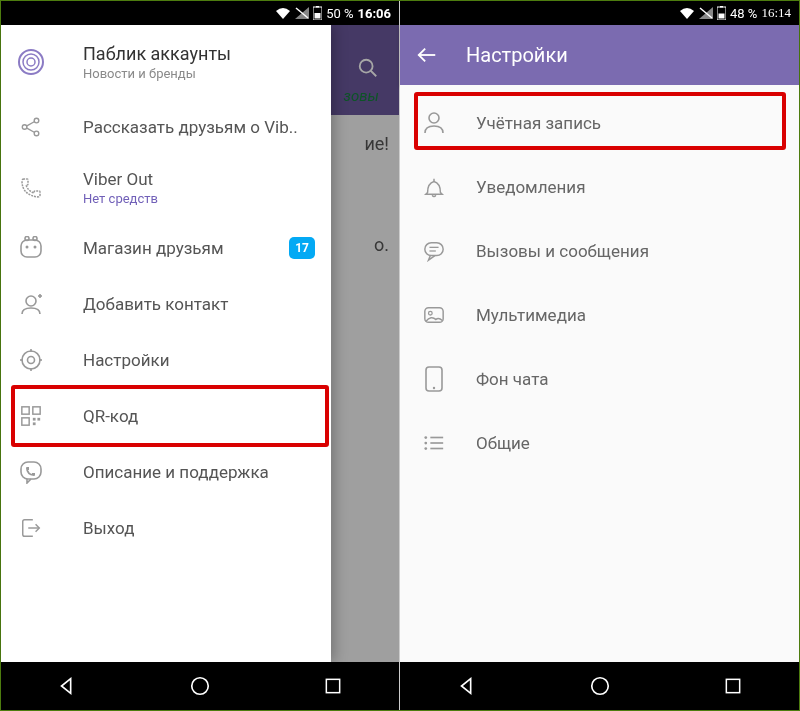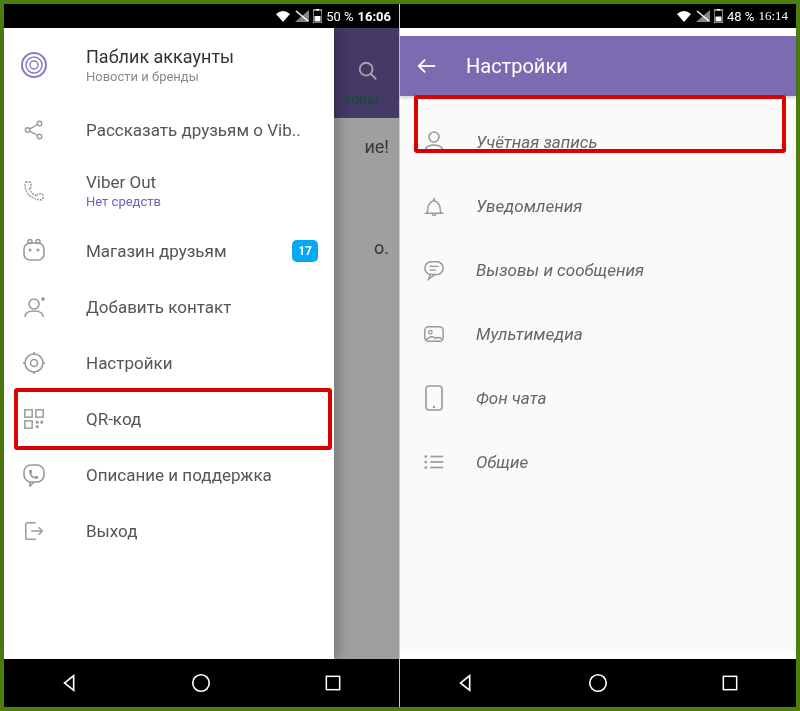--- a/index.html
+++ b/index.html
@@ -1,17 +1,17 @@
 <!DOCTYPE html>
 <html><head>
 <meta charset="utf-8">
 <style>
   * { box-sizing: border-box; margin: 0; padding: 0; }
   body { font-family: -apple-system, Roboto, Arial, sans-serif; background: #fff; }
-  .container { display: flex; width: 800px; height: 711px; border: 4px solid #4d7c0f; }
+  .container { display: flex; width: 800px; height: 711px; border: 1px solid #4d7c0f; }
   .phone { width: 400px; height: 100%; display: flex; flex-direction: column; position: relative; }
   .phone.left { border-right: 1px solid #ccc; }
 
   
   .status-bar { height: 24px; background: #000; color: #fff; display: flex; align-items: center; justify-content: flex-end; padding: 0 8px; font-size: 13px; gap: 4px; }
   .status-bar .sicon { display: inline-flex; }
 
   
   .bg-purple { position: absolute; top: 24px; left: 0; right: 0; height: 90px; background: #6a589b; z-index: 0; }
   .bg-gray { position: absolute; top: 114px; left: 0; right: 0; bottom: 48px; background: #f5f4f4; z-index: 0; display:flex; flex-direction:column; align-items:flex-end; padding:18px 10px; color:#555; font-size:18px; gap:80px;}
@@ -30,21 +30,21 @@
   .badge { background:#03a9f4; color:#fff; border-radius:5px; min-width:22px; height:22px; display:flex; align-items:center; justify-content:center; font-size:12px; font-weight:bold; padding:0 6px; margin-left:auto;}
   .drawer-item.top { padding-top:18px; padding-bottom:18px; }
 
   
   .navbar { height: 48px; background: #000; display:flex; align-items:center; justify-content:space-around; }
   .navbtn { width:60px; height:48px; display:flex; align-items:center; justify-content:center;}
 
   
   .appbar { height: 60px; background: #7b6bb0; display:flex; align-items:center; padding: 0 16px; gap: 28px; box-shadow: 0 2px 4px rgba(0,0,0,0.2);}
   .appbar .title { color:#fff; font-size: 20px; }
-  .settings-list { flex:1; background:#fafafa; padding-top:6px;font-style:italic;}
+  .settings-list { flex:1; background:#fafafa; padding-top:6px;}
   .settings-item { padding: 18px 20px; gap: 28px;}
   .settings-item .label { color:#666; font-size:17px; }
 
   
   .highlight { border: 4px solid #d90000; border-radius: 3px; }
   .hl-left { position:absolute; top: 384px; left: 10px; width: 318px; height: 62px; z-index:10;}
   .hl-right { position:absolute; top: 91px; left: 14px; width: 372px; height: 58px; z-index:10;}
 
   svg { display:block; }
 </style>
@@ -223,21 +223,21 @@
           </svg>
         </span>
       <span class="navbtn">
           <svg width="20" height="20" viewBox="0 0 24 24">
             <rect x="4" y="4" width="16" height="16" fill="none" stroke="#fff" stroke-width="1.8"></rect>
           </svg>
         </span>
     </div>
   </div>
 
-  <div class="phone" style="position:relative;gap:8px;">
+  <div class="phone" style="position:relative;">
     <div class="status-bar">
       <span class="sicon">
           <svg width="16" height="12" viewBox="0 0 16 12">
             <path d="M8 12 L1 4 Q8 -2 15 4 Z" fill="#fff"></path>
           </svg>
         </span>
       <span class="sicon">
           <svg width="14" height="12" viewBox="0 0 14 12">
             <path d="M0 12 L14 12 L14 0 Z" fill="#888"></path>
             <line x1="1" y1="1" x2="13" y2="11" stroke="#fff" stroke-width="1.5"></line>

